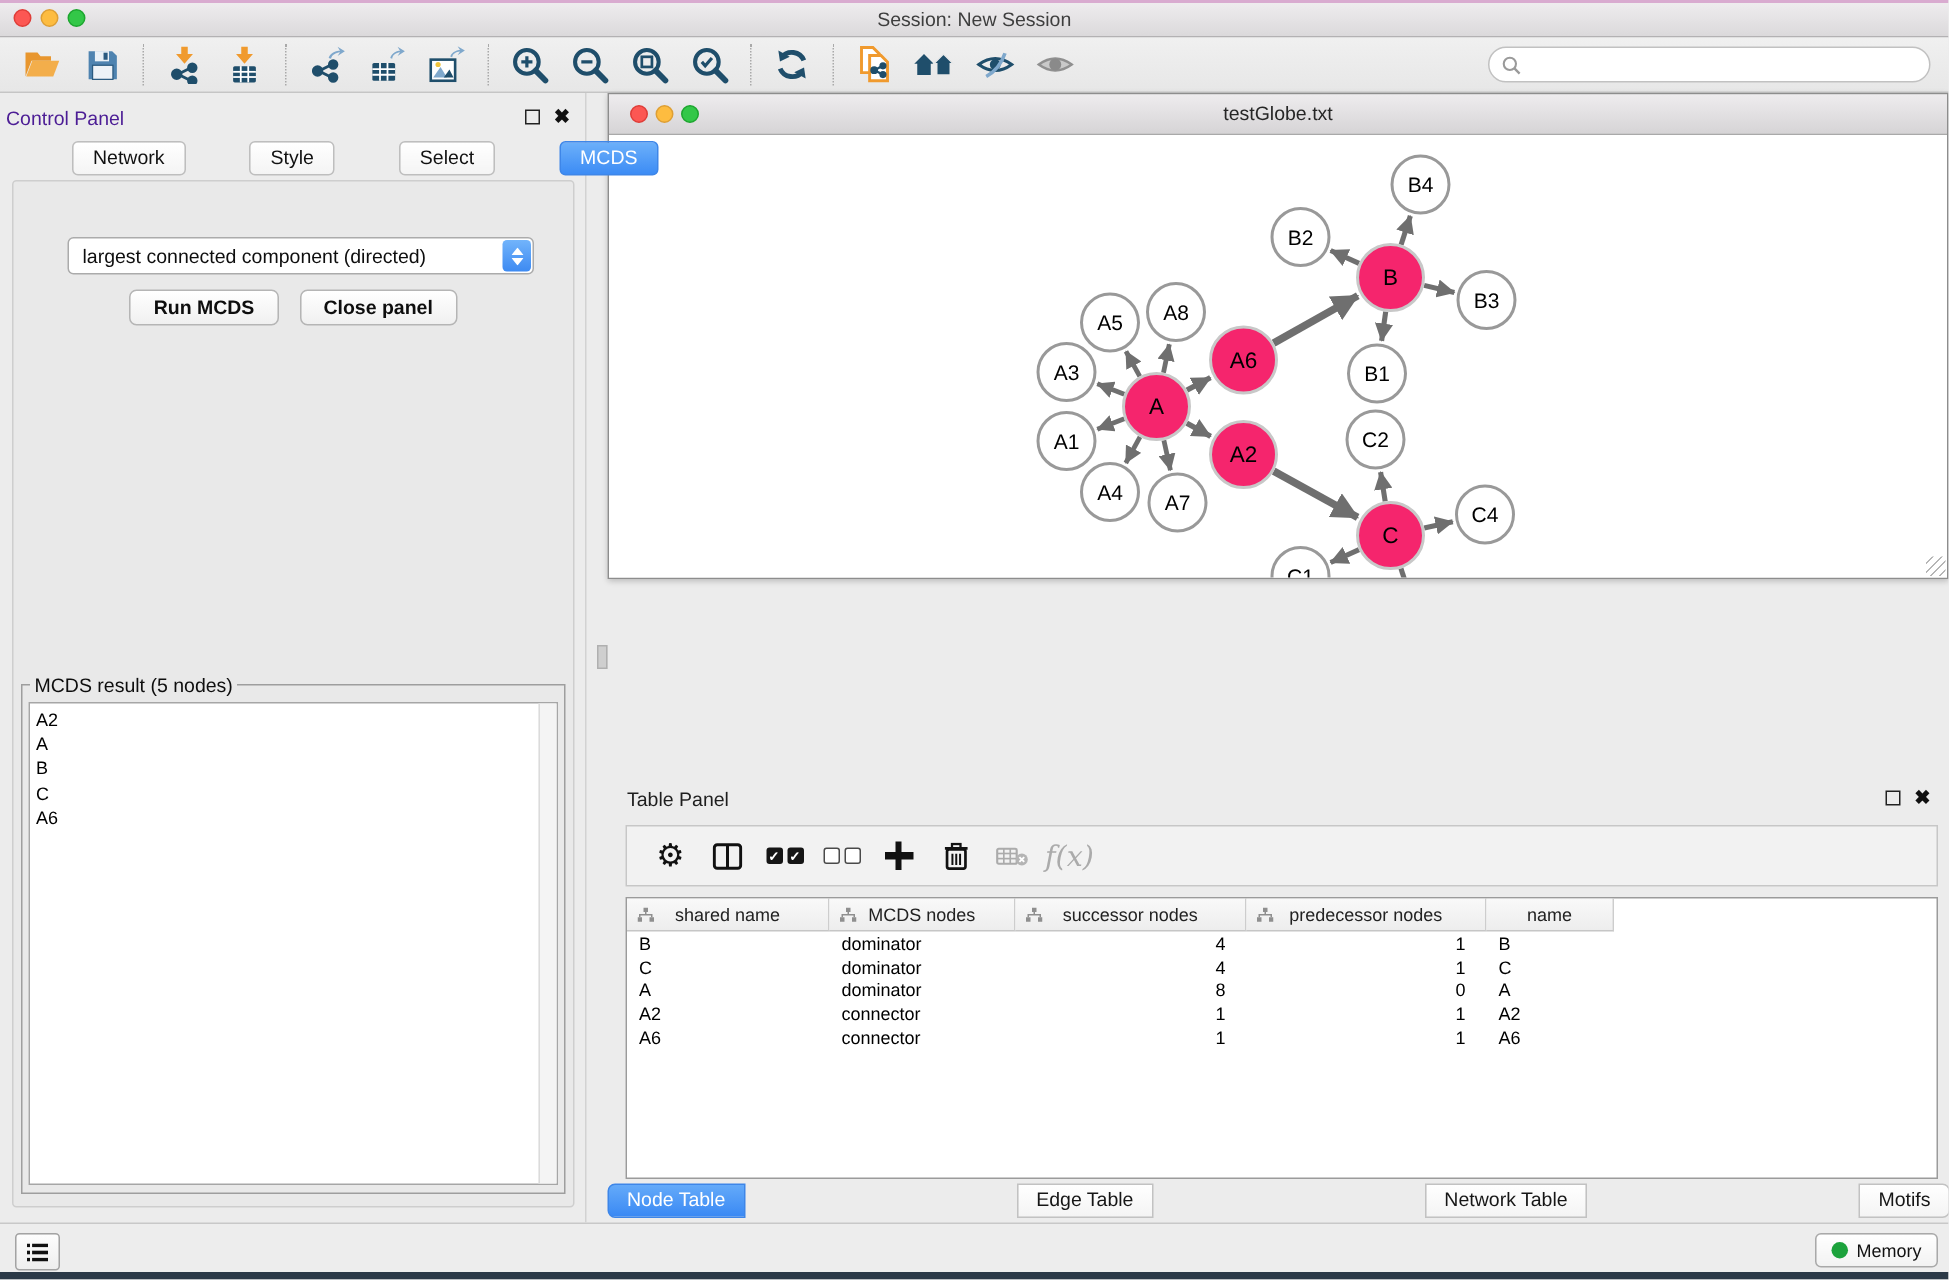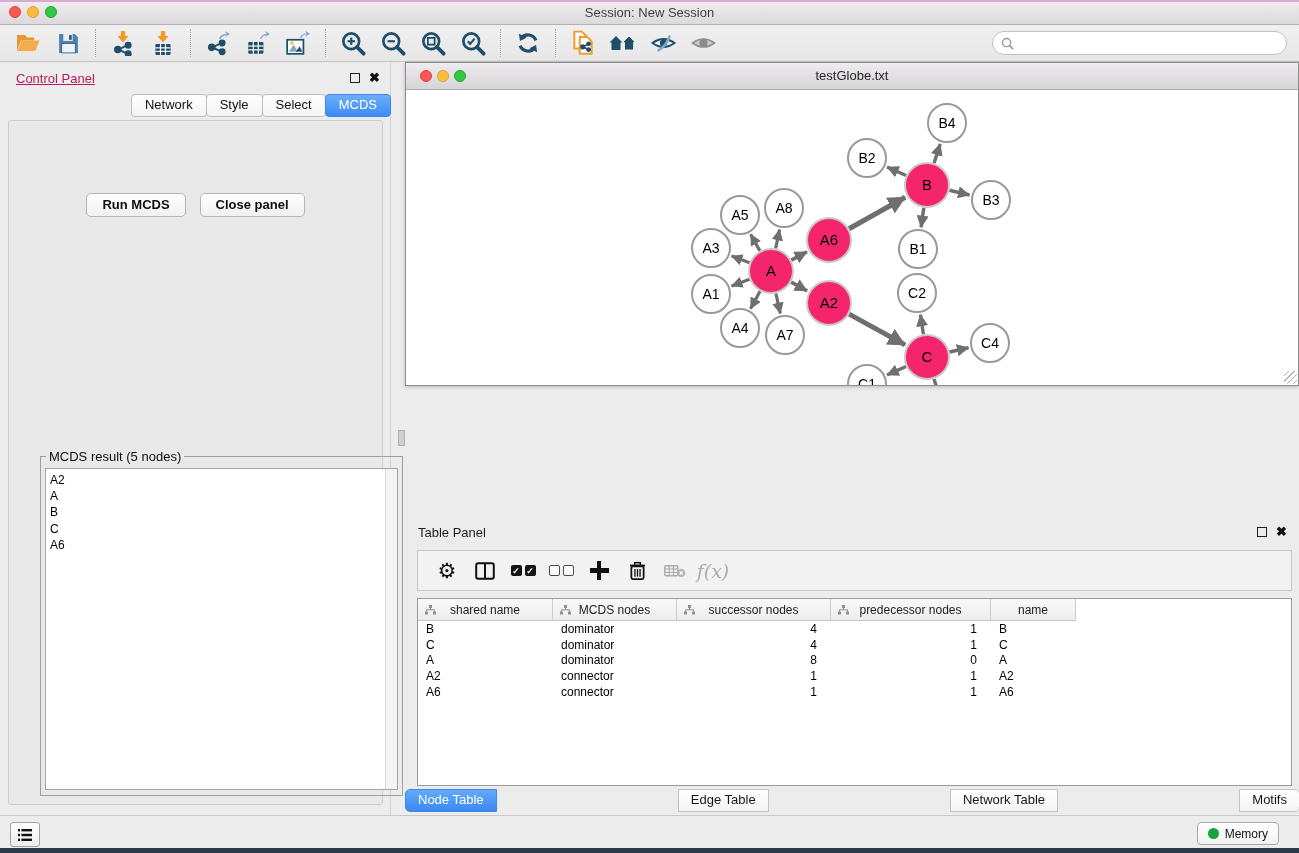--- a/index.html
+++ b/index.html
@@ -17,34 +17,34 @@
 
   
   .toolbar{position:absolute;top:25px;left:0;width:100%;height:37px;background:linear-gradient(#F0F0F0,#E7E7E7);border-bottom:1px solid #C5C5C5;display:flex;align-items:center;padding:0 8px;box-sizing:border-box;}
   .tbtn{width:40px;height:32px;display:flex;align-items:center;justify-content:center;border-radius:4px;}
   .tsep{width:0;height:28px;border-left:1px dotted #A9A9A9;margin:0 7px;}
   .search-wrap{margin-left:auto;margin-right:4px;width:295px;height:24px;border:1px solid #C1C1C1;border-radius:12px;background:#fff;display:flex;align-items:center;padding-left:8px;box-sizing:border-box;}
   .search-input{border:none;outline:none;flex:1;height:20px;font-size:12px;background:transparent;}
 
   
   .control-panel{position:absolute;left:0;top:62px;width:391px;height:753px;background:#ECECEC;border-right:1px solid #D2D2D2;box-sizing:border-box;}
-  .panel-title{position:absolute;left:16px;top:9px;font-size:13px;color:#be185d;text-decoration:underline;}
+  .panel-title{position:absolute;left:4px;top:9px;font-size:13px;color:#4c1d95;}
   .panel-btns{position:absolute;right:10px;top:10px;display:flex;gap:9px;align-items:center;}
   .float-box{width:10px;height:10px;border:1.6px solid #222;box-sizing:border-box;background:transparent;}
   .close-x{font-size:13px;font-weight:bold;color:#111;line-height:12px;}
-  .cp-tabs{position:absolute;left:0;top:32px;width:100%;display:flex;justify-content:flex-end;}
+  .cp-tabs{position:absolute;left:0;top:32px;width:100%;display:flex;justify-content:space-between;padding-left:48px;}
   .tab{font-size:13px;height:21px;line-height:20px;padding:0 13px;background:linear-gradient(#FFFFFF,#F4F4F4);border:1px solid #BEBEBE;color:#111;margin-right:-1px;border-radius:4px;position:relative;}
   .tab.active{background:linear-gradient(#6CB0FA,#3C8CF5);border-color:#3E86E8;color:#fff;z-index:2;}
   .cp-content{position:absolute;left:8px;top:58px;width:375px;bottom:10px;background:#E9E9E9;border:1px solid #CECECE;border-radius:3px;box-sizing:border-box;}
   .opt-label{position:absolute;top:15px;width:100%;text-align:center;font-size:13px;color:#0E0E0E;}
   .dropdown{position:absolute;left:36px;top:37px;width:311px;height:25px;background:#fff;border:1px solid #ABABAB;border-radius:4px;box-sizing:border-box;font-size:13px;line-height:23px;padding-left:9px;color:#0E0E0E;}
   .dd-stepper{position:absolute;right:1px;top:1px;bottom:1px;width:19px;border-radius:3px;background:linear-gradient(#72B4FB,#3D8AF2);display:flex;flex-direction:column;align-items:center;justify-content:center;gap:2px;}
   .btn-row{position:absolute;top:72px;left:0;width:100%;display:flex;justify-content:center;gap:14px;}
   .btn{height:24px;padding:0 15px;font-size:13px;background:linear-gradient(#FFFFFF,#F0F0F0);border:1px solid #B5B5B5;border-radius:5px;color:#0E0E0E;line-height:22px;font-weight:bold;}
-  .fieldset{position:absolute;left:5px;top:335px;width:363px;height:340px;border:1px solid #9E9E9E;box-sizing:border-box;margin-left:26px;}
+  .fieldset{position:absolute;left:5px;top:335px;width:363px;height:340px;border:1px solid #9E9E9E;box-sizing:border-box;}
   .fieldset-legend{position:absolute;top:-8px;left:5px;background:#E9E9E9;padding:0 3px;font-size:13px;color:#0E0E0E;}
   .listbox{position:absolute;left:4px;right:4px;top:11px;bottom:5px;background:#fff;border:1px solid #A6A6A6;}
   .list-scroll{position:absolute;top:0;right:0;bottom:0;width:11px;background:#F4F4F4;border-left:1px solid #DBDBDB;}
   .list-items{position:absolute;left:4px;top:3px;right:16px;font-size:12px;line-height:16.2px;color:#000;}
 
   .split-grip{position:absolute;left:398px;top:430px;width:7px;height:16px;background:#CFCFCF;border:1px solid #B0B0B0;box-sizing:border-box;}
 
   
   .net-window{position:absolute;left:405px;top:62px;width:894px;height:324px;background:#fff;border:1px solid #8D8D8D;box-sizing:border-box;box-shadow:0 1px 4px rgba(0,0,0,0.22);}
   .net-titlebar{position:relative;height:26px;background:linear-gradient(#EEECEE,#D6D4D6);border-bottom:1px solid #A9A9A9;}
@@ -75,21 +75,21 @@
   .tp-cell{box-sizing:border-box;white-space:nowrap;padding:0 8px;}
   .tp-tabs{position:absolute;left:0;right:0;top:272px;display:flex;justify-content:space-between;}
   .tp-tab{font-size:13px;height:21px;line-height:20px;padding:0 12px;background:linear-gradient(#FFFFFF,#F4F4F4);border:1px solid #C2C2C2;color:#161616;margin-right:-1px;}
   .tp-tab:first-child{border-radius:5px 0 0 5px;}
   .tp-tab:last-child{border-radius:0 5px 5px 0;}
   .tp-tab.active{background:linear-gradient(#64AAF9,#3A89F4);border-color:#3E86E8;color:#fff;z-index:2;}
 
   
   .statusbar{position:absolute;left:0;top:815px;width:100%;height:33px;background:#EDEDED;border-top:1px solid #C8C8C8;box-sizing:border-box;}
   .list-btn{position:absolute;left:10px;top:6px;width:28px;height:23px;border:1px solid #A3A3A3;border-radius:3px;background:linear-gradient(#FDFDFD,#EEEEEE);display:flex;align-items:center;justify-content:center;}
-  .memory-btn{position:absolute;right:20px;top:6px;height:23px;border:1px solid #A9A9A9;border-radius:4px;background:linear-gradient(#FFFFFF,#F2F2F2);display:flex;align-items:center;gap:6px;padding:0 10px;font-size:12px;color:#111;box-sizing:border-box;justify-content:flex-end;}
+  .memory-btn{position:absolute;right:7px;top:6px;height:23px;border:1px solid #A9A9A9;border-radius:4px;background:linear-gradient(#FFFFFF,#F2F2F2);display:flex;align-items:center;gap:6px;padding:0 10px;font-size:12px;color:#111;box-sizing:border-box;justify-content:flex-end;}
   .memory-dot{width:11px;height:11px;border-radius:50%;background:#1CA23C;}
   .desktop-strip{position:absolute;left:0;top:848px;width:100%;height:5px;background:#2B3947;}
 </style>
 </head>
 <body>
 
 <div class="app">
 
   <div class="titlebar">
     <span class="tl red" style="left:9px"></span>
@@ -265,20 +265,31 @@
       <span class="float-box"></span>
       <span class="close-x">✖</span>
     </div>
     <div class="cp-tabs" id="cp-tabs">
         <div class="tab">Network</div>
         <div class="tab">Style</div>
         <div class="tab">Select</div>
         <div class="tab active">MCDS</div>
       </div>
     <div class="cp-content">
+      <div class="dropdown">
+        <span>largest connected component (directed)</span>
+        <span class="dd-stepper">
+          <svg width="8" height="5" viewBox="0 0 8 5">
+              <path d="M4 0 L8 5 H0 Z" fill="#fff"></path>
+            </svg>
+          <svg width="8" height="5" viewBox="0 0 8 5">
+              <path d="M4 5 L0 0 H8 Z" fill="#fff"></path>
+            </svg>
+        </span>
+      </div>
       <div class="btn-row">
         <button class="btn">Run MCDS</button>
         <button class="btn">Close panel</button>
       </div>
       <div class="fieldset">
         <span class="fieldset-legend">MCDS result (5 nodes)</span>
         <div class="listbox">
           <div class="list-items" id="mcds-list">
               <div>A2</div>
               <div>A</div>

